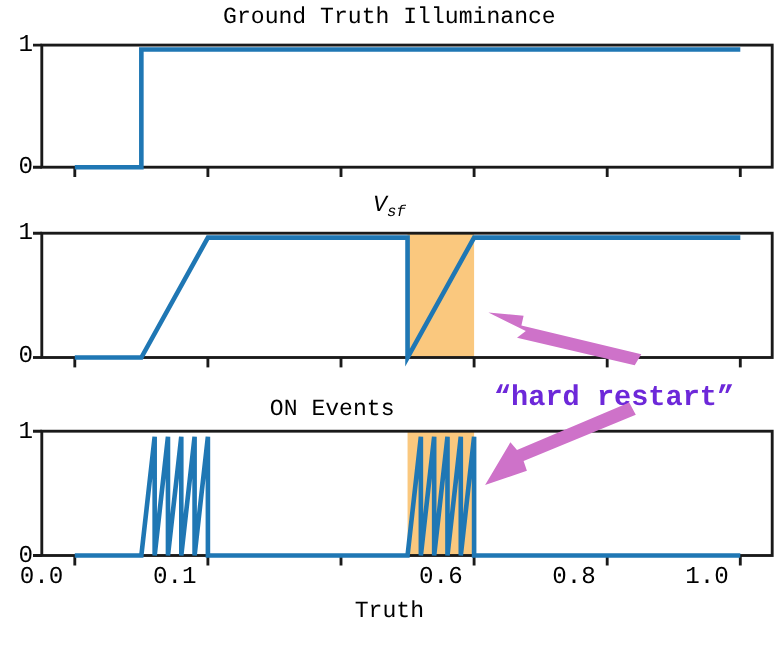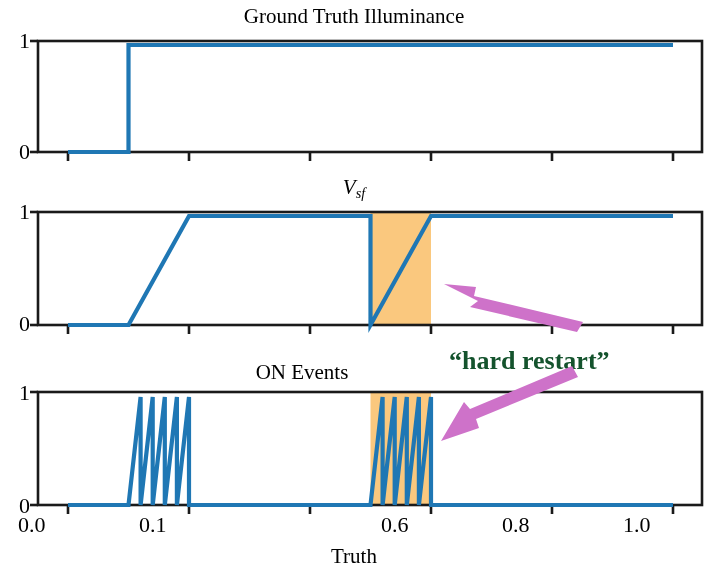--- a/index.html
+++ b/index.html
@@ -5,21 +5,21 @@
   html, body {
     margin: 0;
     padding: 0;
     background: #ffffff;
   }
   #figure {
     position: relative;
     width: 708px;
     height: 567px;
     background: #ffffff;
-    font-family: Liberation Serif, serif;
+    font-family: Liberation Mono, monospace;
     overflow: hidden;
   }
   .panel {
     position: absolute;
   }
   .panel-title {
     position: absolute;
     text-align: center;
     font-size: 21px;
     color: #000000;
@@ -128,21 +128,21 @@
       </g>
 
       <polyline points="68,155 128.5,155 189,46 370.5,46 370.5,155 431,46 673,46" fill="none" stroke="#1f77b4" stroke-width="4.2" stroke-linejoin="miter" stroke-linecap="butt"></polyline>
 
       <g>
         <path d="M 444,284 L 478,301 L 470,307 L 577,332 L 583,322 L 474,296 L 476,287 Z" fill="#ce72c9" transform="translate(0,-170)"></path>
       </g>
     </svg>
   </div>
 
-  <div class="annotation-text" style="left:449px; top:348px; color:#14532d;">“hard restart”</div>
+  <div class="annotation-text" style="left:449px; top:348px; color:#6d28d9;">“hard restart”</div>
 
   <div class="panel" style="left:0px; top:350px; width:708px; height:237px;">
 
     <div class="panel-title" style="left:0px; top:12px; width:604px;">ON Events</div>
 
     <div class="ytick-label" style="left:0px; top:32px; width:30px;">1</div>
     <div class="ytick-label" style="left:0px; top:145px; width:30px;">0</div>
 
     <svg width="708" height="237" style="position:absolute; left:0; top:0;">
 

